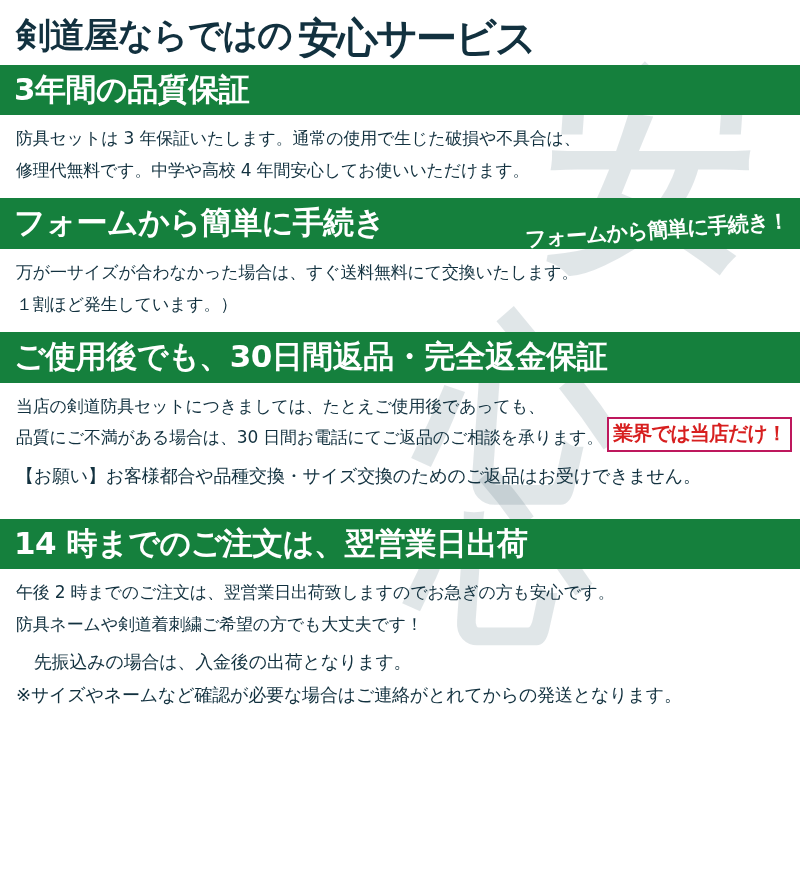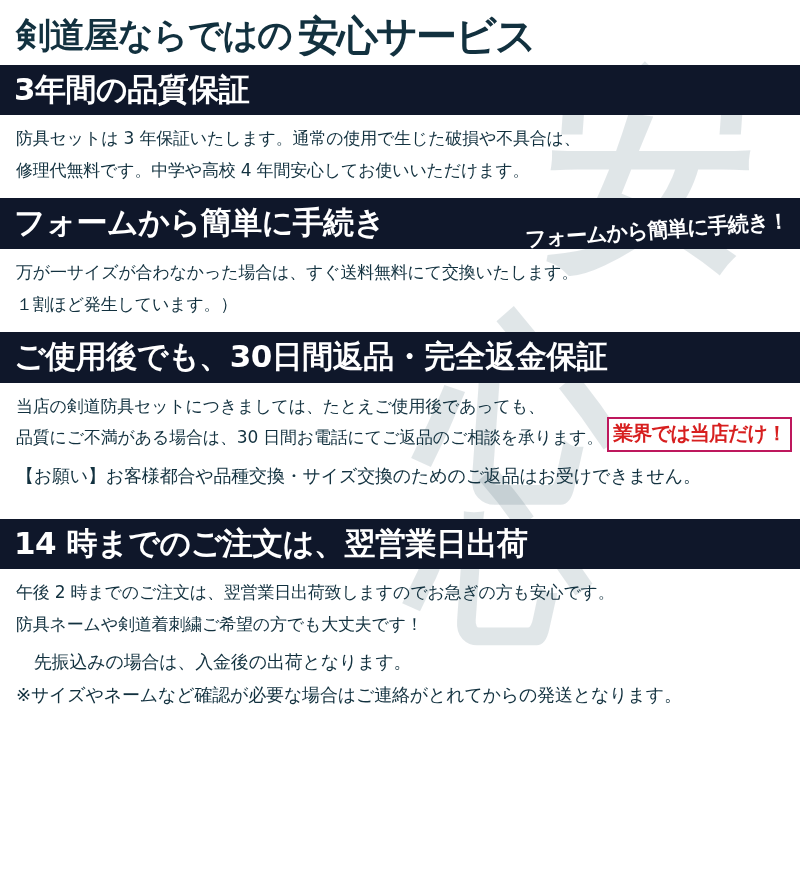--- a/index.html
+++ b/index.html
@@ -36,21 +36,21 @@
   }
   .wm-1 { right: 44px; top: 66px; font-size: 210px; transform: skewX(-4deg); }
   .wm-2 { right: 178px; top: 310px; font-size: 200px; transform: skewX(-4deg); }
   .wm-3 { right: 208px; top: 470px; font-size: 180px; transform: skewX(-4deg); }
 
   .content { position: relative; z-index: 2; }
 
   
   .headline {
     display: flex;
-    align-items: flex-start;
+    align-items: center;
     padding: 16px 14px 4px 16px;
     gap: 6px;
   }
   .headline-lead {
     font-size: 35px;
     font-weight: bold;
     letter-spacing: -1px;
     color: #12313f;
     line-height: 1.1;
     padding-bottom: 6px;
@@ -61,21 +61,21 @@
     font-weight: bold;
     color: #12313f;
     line-height: 1;
     letter-spacing: -2px;
     font-family: "DejaVu Sans", sans-serif;
     white-space: nowrap;
   }
 
   
   .bar {
-    background: #0f172a;
+    background: #15803d;
     color: #ffffff;
     font-size: 31px;
     font-weight: bold;
     letter-spacing: -0.5px;
     padding: 7px 14px 9px 14px;
     line-height: 1.12;
     position: relative;
     font-family: "DejaVu Sans", sans-serif;
     display: flex;
     align-items: center;

